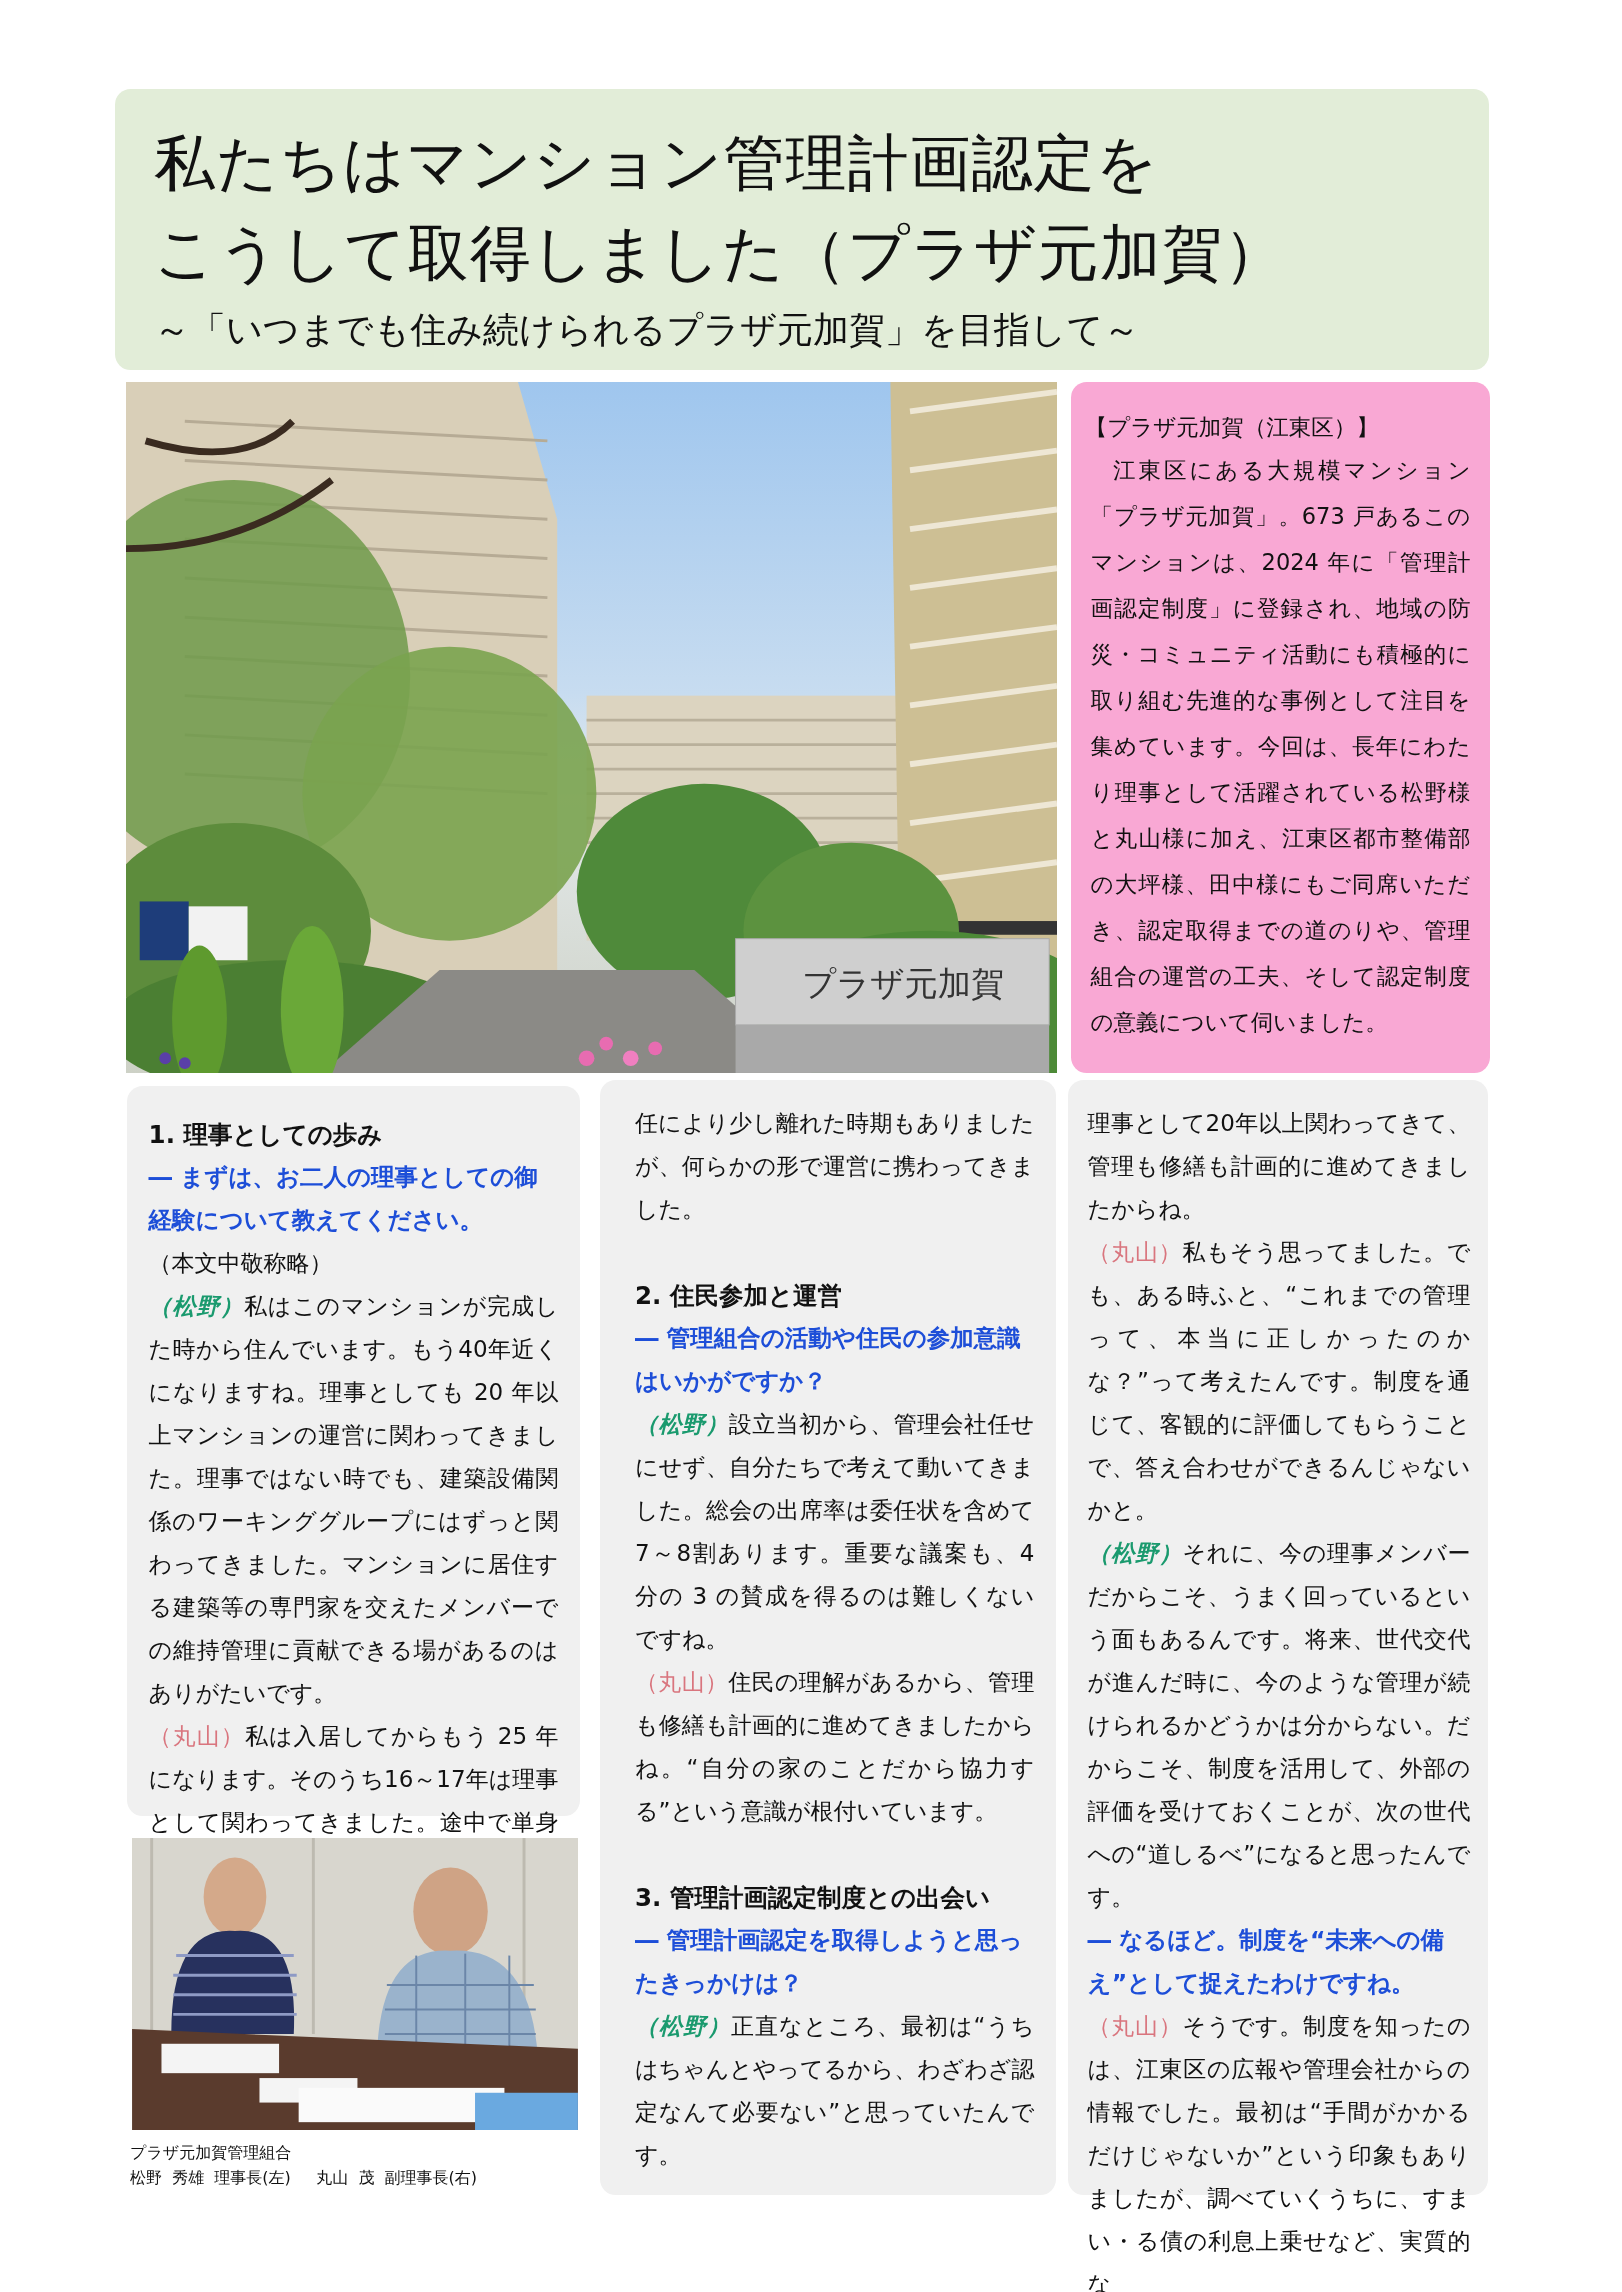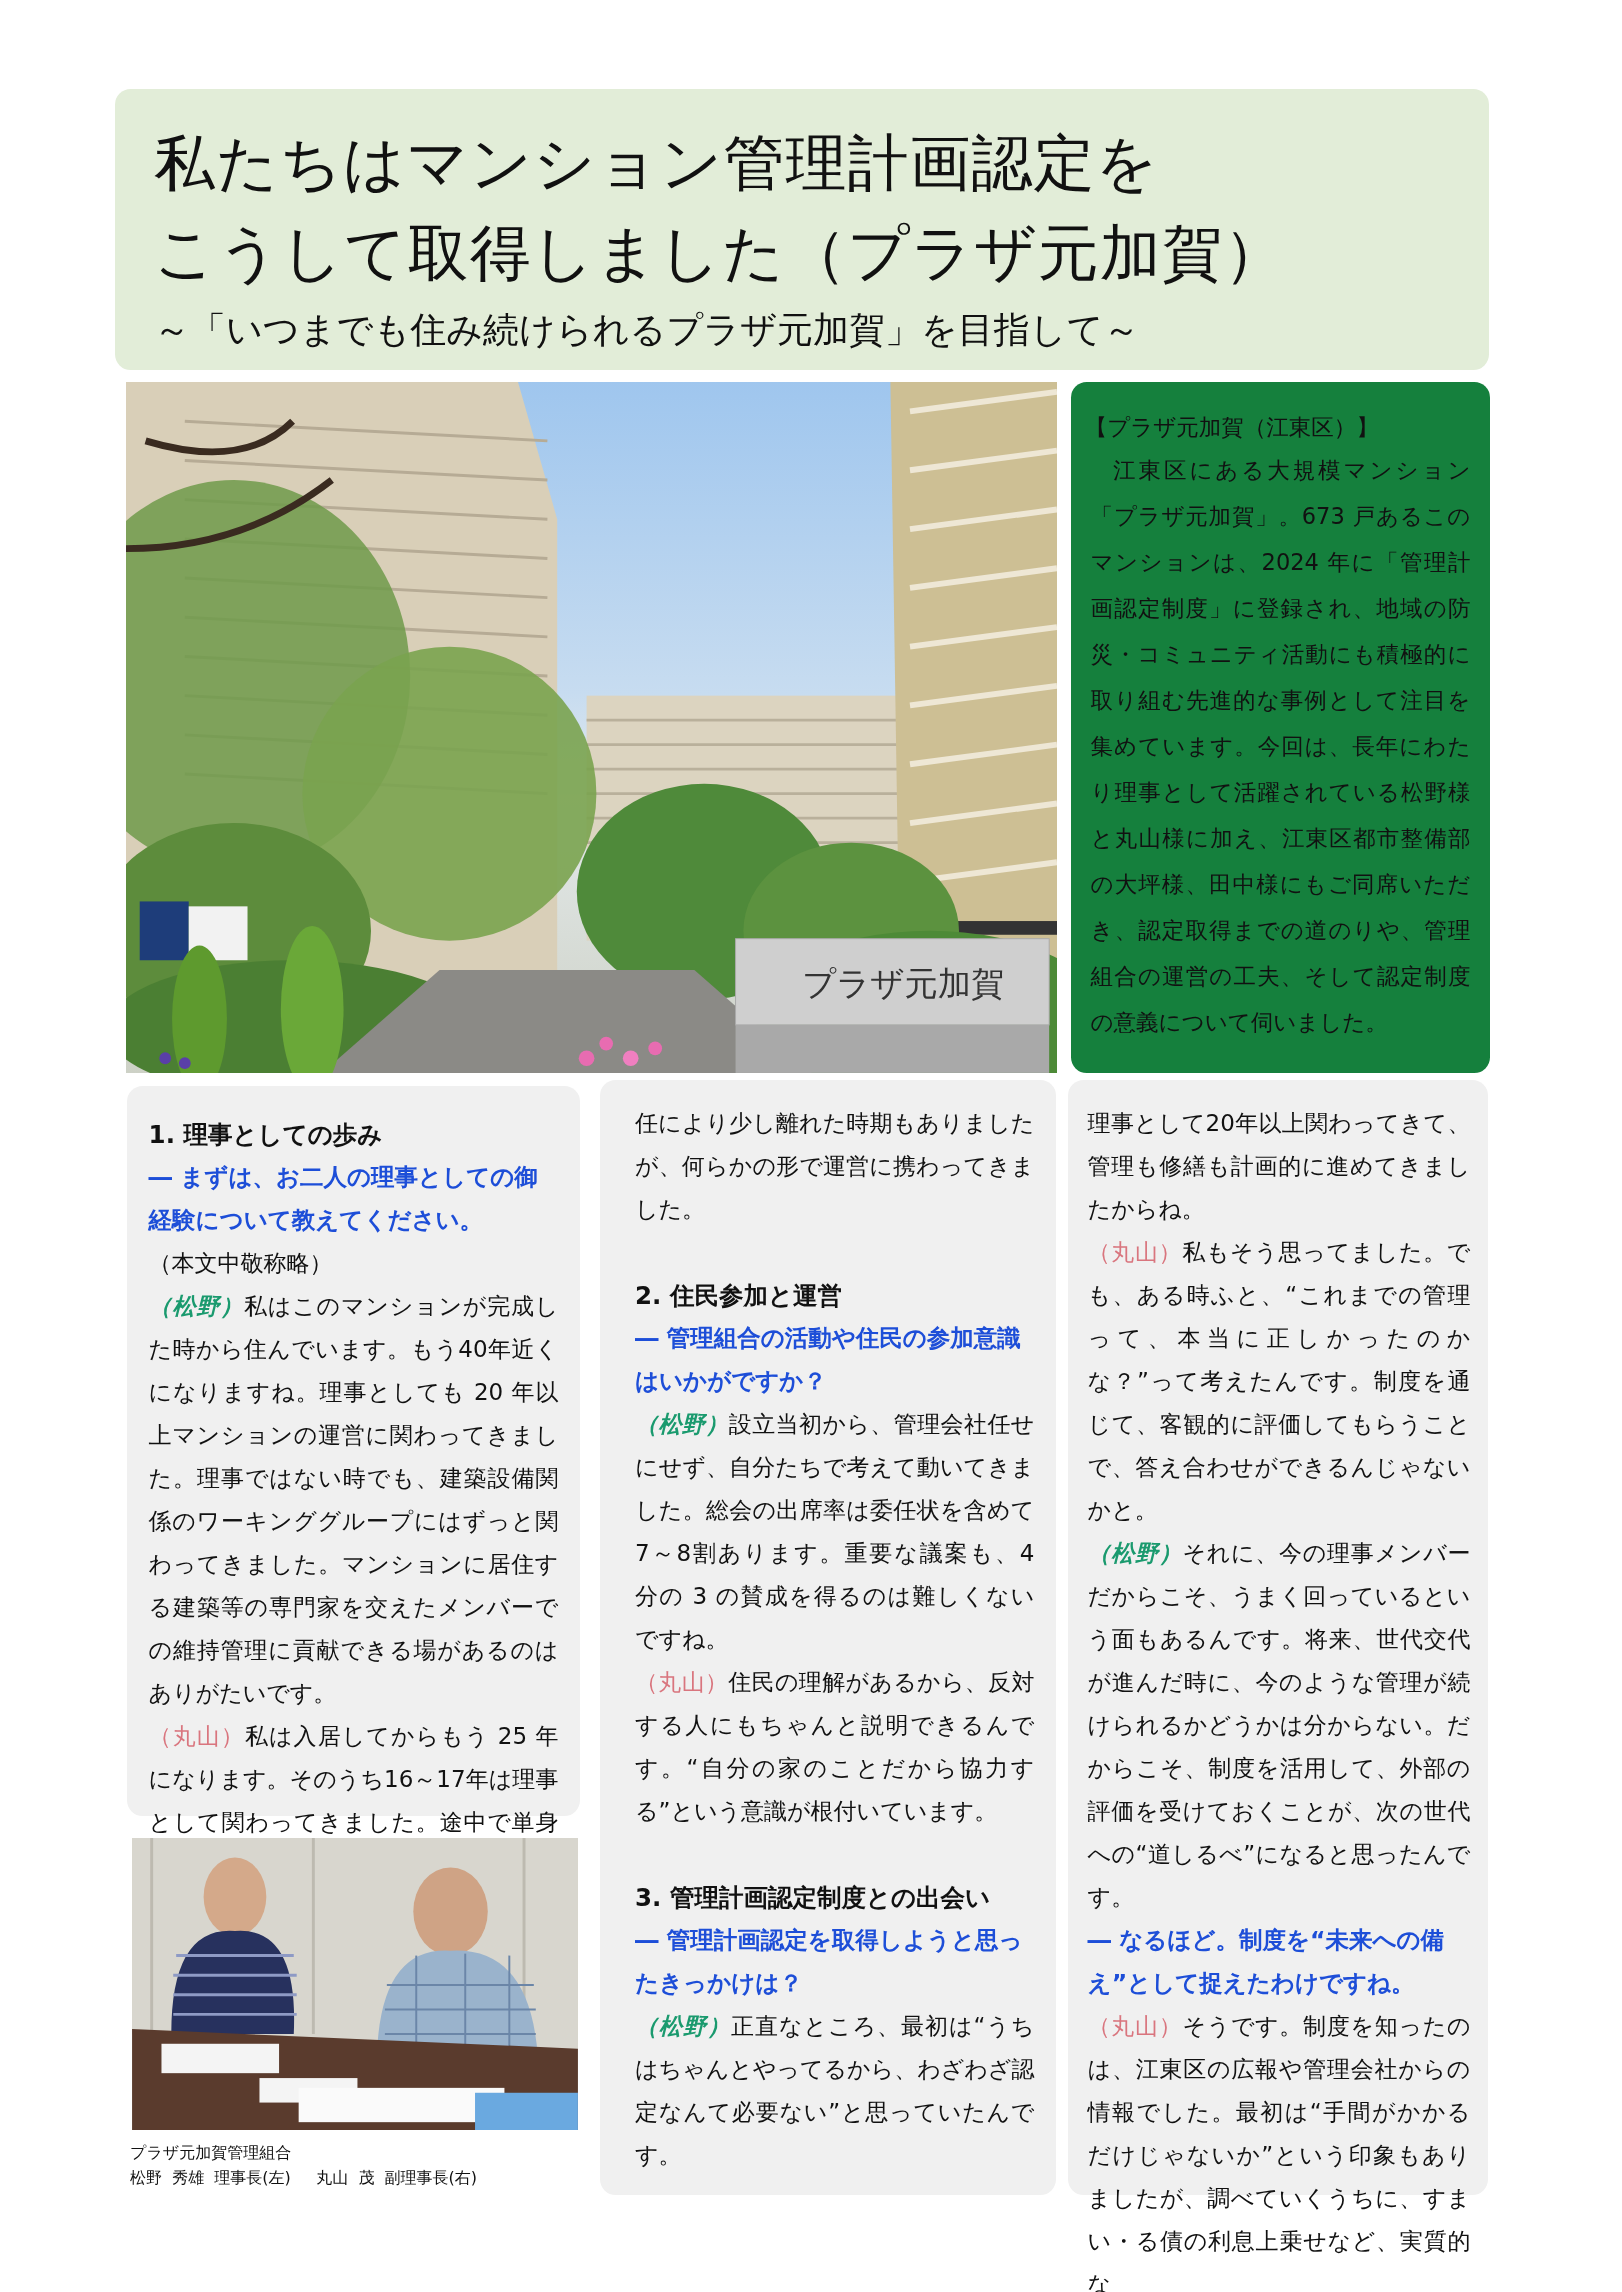--- a/index.html
+++ b/index.html
@@ -18,21 +18,21 @@
   .title-sub {
     position: absolute; left: 39px; top: 218px; font-size: 36px; line-height: 45px;
     color: #111; white-space: nowrap;
   }
   .hero-photo {
     position: absolute; left: 126px; top: 382px; width: 931px; height: 691px; overflow: hidden;
     background: linear-gradient(180deg, #9fc6ee 0%, #c7dcf0 45%, #e3e9ea 60%, #cdd1c6 100%);
   }
   .info-box {
     position: absolute; left: 1071px; top: 382px; width: 419px; height: 691px;
-    background: #15803d; border-radius: 15.7px; box-sizing: border-box; padding: 25.5px 19.6px 0 19.6px;
+    background: #f9a8d4; border-radius: 15.7px; box-sizing: border-box; padding: 25.5px 19.6px 0 19.6px;
   }
   .info-title { font-size: 22.5px; line-height: 39px; color: #111; margin-left: -5.9px; }
   .info-body { font-size: 22.5px; line-height: 46px; color: #111; text-indent: 1em; text-align: justify; }
   .panel {
     position: absolute; background: #f0f0f0; border-radius: 15.7px; box-sizing: border-box;
   }
   .col1 { left: 127px; top: 1086px; width: 453px; height: 730px; padding: 27.4px 21.6px 0 21.6px; }
   .col2 { left: 600px; top: 1080px; width: 456px; height: 1115px; padding: 21.6px 21.6px 0 35px; }
   .col3 { left: 1068px; top: 1080px; width: 420px; height: 1115px; padding: 21.6px 17.6px 0 19.6px; }
   .h-sec { font-size: 24.5px; font-weight: bold; line-height: 43px; color: #111; }
@@ -183,21 +183,21 @@
 </div>
 <div class="caption"><span>プラザ元加賀管理組合</span>
 <span>松野  秀雄  理事長(左)     丸山  茂  副理事長(右)</span></div>
 
 <div class="panel col2">
   <div class="p">任により少し離れた時期もありましたが、何らかの形で運営に携わってきました。</div>
   <div class="gap"></div>
   <div class="h-sec">2.  住民参加と運営</div>
   <div class="q">―  管理組合の活動や住民の参加意識はいかがですか？</div>
   <div class="p"><span class="sp-m">（松野）</span><span>設立当初から、管理会社任せにせず、自分たちで考えて動いてきました。総会の出席率は委任状を含めて7～8割あります。重要な議案も、4 分の 3 の賛成を得るのは難しくないですね。</span></div>
-  <div class="p"><span class="sp-y">（丸山）</span><span>住民の理解があるから、反対する人にもちゃんと説明できるんです。“自分の家のことだから協力する”という意識が根付いています。</span></div>
+  <div class="p"><span class="sp-y">（丸山）</span><span>住民の理解があるから、管理も修繕も計画的に進めてきましたからね。“自分の家のことだから協力する”という意識が根付いています。</span></div>
   <div class="gap"></div>
   <div class="h-sec">3.  管理計画認定制度との出会い</div>
   <div class="q">―  管理計画認定を取得しようと思ったきっかけは？</div>
   <div class="p"><span class="sp-m">（松野）</span><span>正直なところ、最初は“うちはちゃんとやってるから、わざわざ認定なんて必要ない”と思っていたんです。</span></div>
 </div>
 
 <div class="panel col3">
   <div class="p">理事として20年以上関わってきて、管理も修繕も計画的に進めてきましたからね。</div>
   <div class="p"><span class="sp-y">（丸山）</span><span>私もそう思ってました。でも、ある時ふと、“これまでの管理って、本当に正しかったのかな？”って考えたんです。制度を通じて、客観的に評価してもらうことで、答え合わせができるんじゃないかと。</span></div>
   <div class="p"><span class="sp-m">（松野）</span><span>それに、今の理事メンバーだからこそ、うまく回っているという面もあるんです。将来、世代交代が進んだ時に、今のような管理が続けられるかどうかは分からない。だからこそ、制度を活用して、外部の評価を受けておくことが、次の世代への“道しるべ”になると思ったんです。</span></div>

